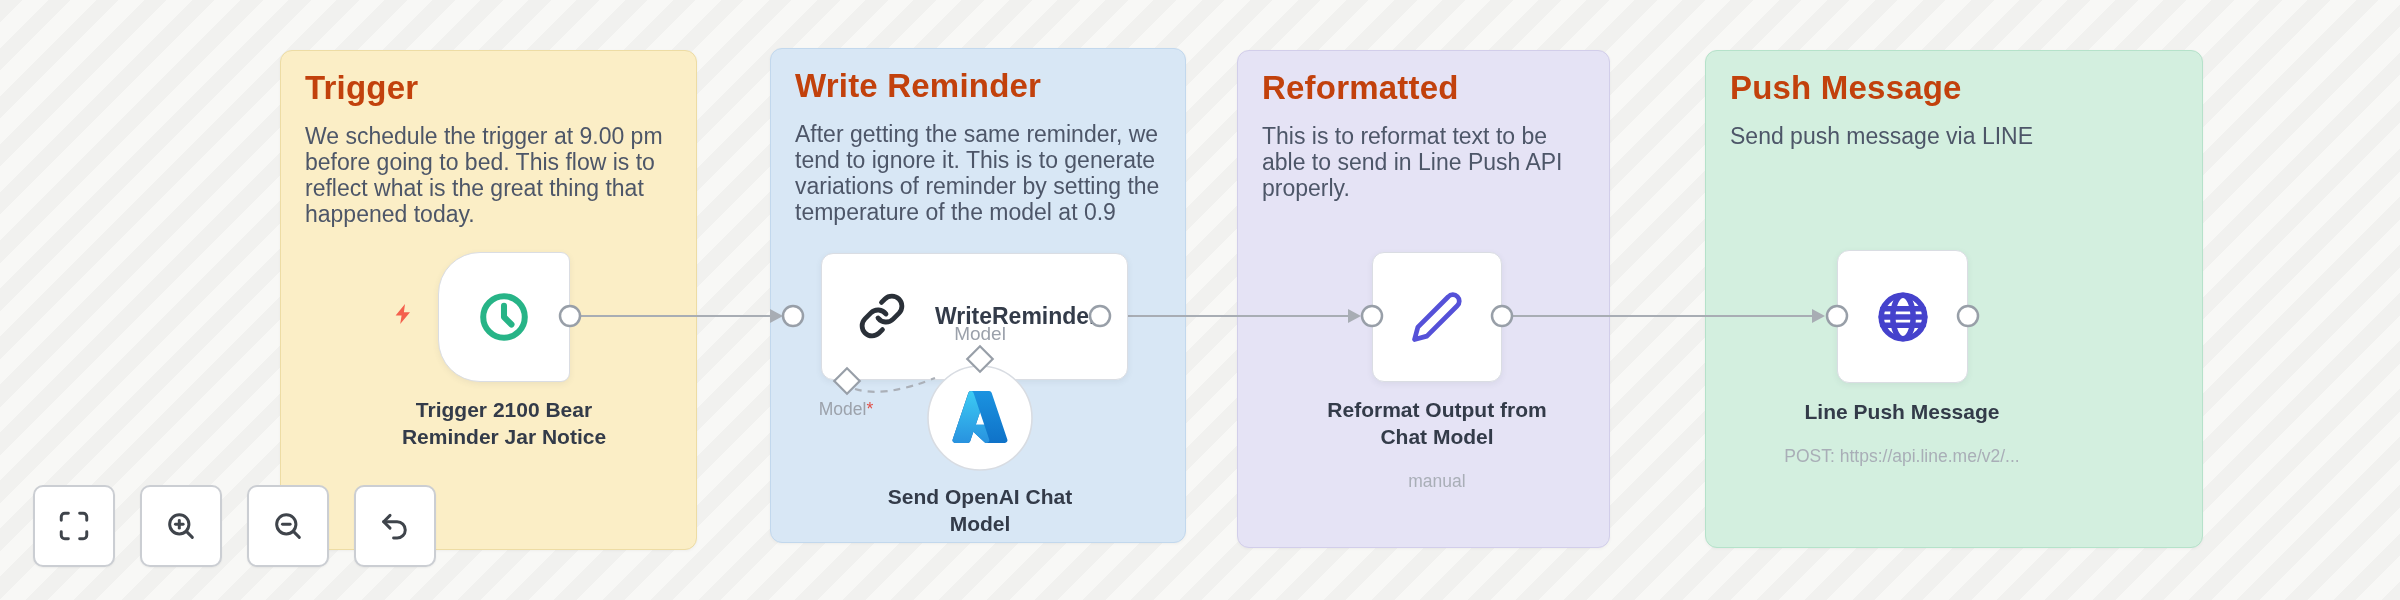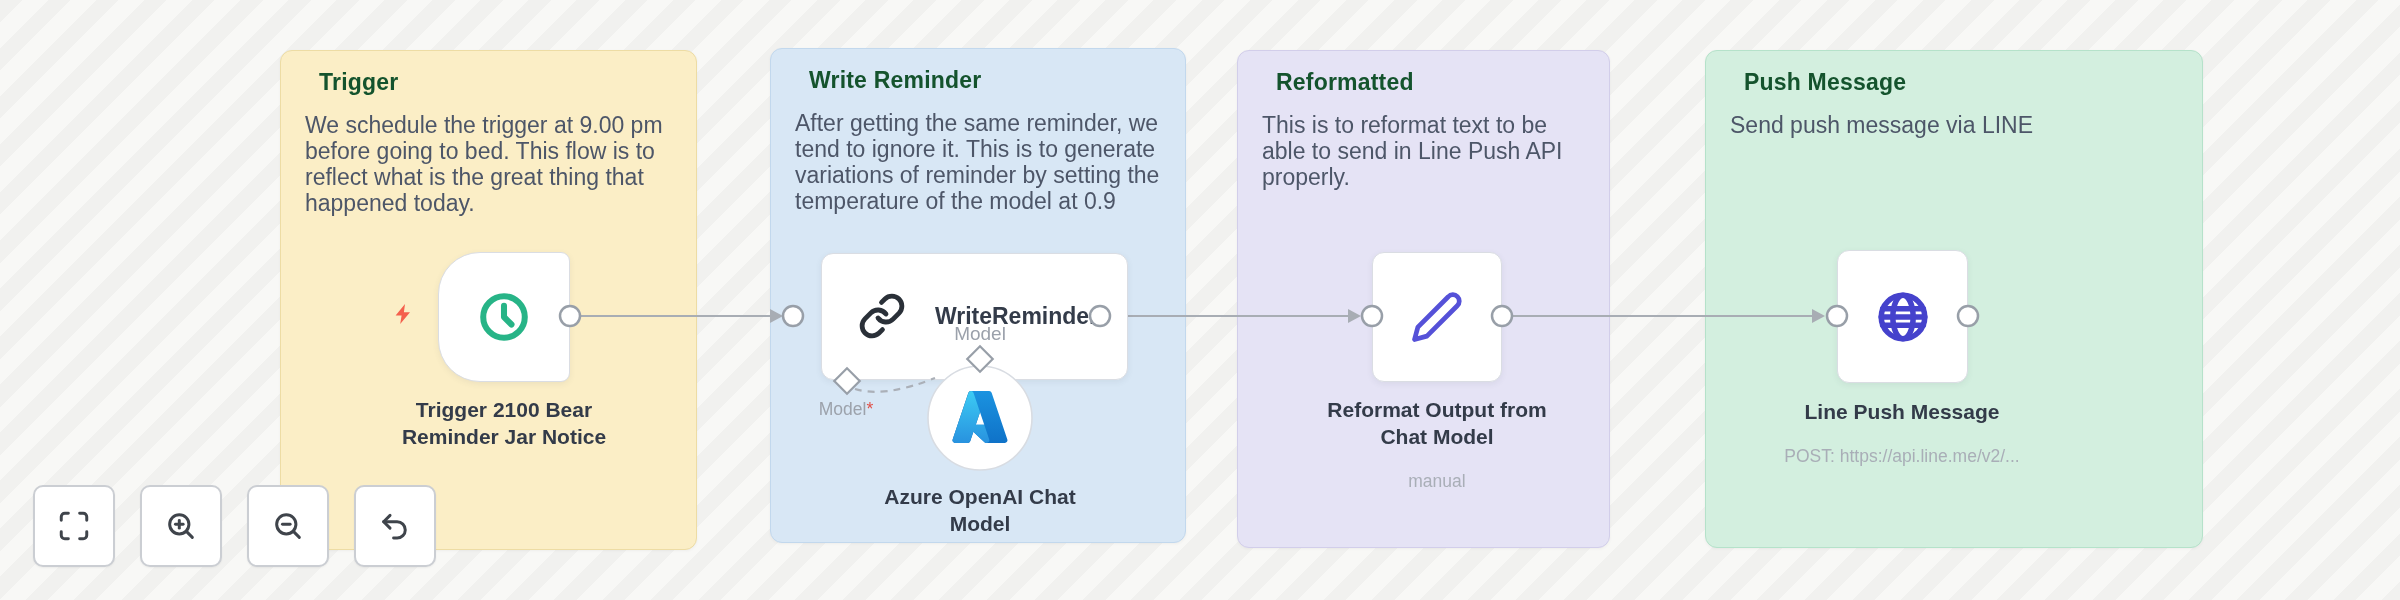--- a/index.html
+++ b/index.html
@@ -6,21 +6,21 @@
   body{font-family:"Liberation Sans","DejaVu Sans",sans-serif;}
   #canvas{
     position:relative;width:2400px;height:600px;overflow:hidden;
     background:repeating-linear-gradient(135deg,#f1f1ef 0 16px,#f8f8f6 16px 34px);
   }
   .sticky{
     position:absolute;border-radius:12px;border:1px solid transparent;
     padding:18px 24px 0 24px;box-sizing:border-box;z-index:1;
     box-shadow:0 1px 3px rgba(60,60,60,0.05);
   }
-  .sticky h2{margin:0 0 16px 14px;font-size:23px;font-weight:700;color:#14532d;letter-spacing:.2px;}
+  .sticky h2{margin:0 0 16px 0;font-size:33px;font-weight:700;color:#c2410c;letter-spacing:.2px;}
   .sticky p{margin:0;font-size:23px;line-height:26px;color:#4d5668;}
   svg.overlay{position:absolute;left:0;top:0;z-index:2;}
   svg.overlay-top{position:absolute;left:0;top:0;z-index:5;}
   .node{
     position:absolute;background:#ffffff;border:1.5px solid #dadde3;border-radius:12px;
     box-sizing:border-box;z-index:4;box-shadow:0 2px 6px rgba(68,74,87,0.08);
     display:flex;align-items:center;justify-content:center;
   }
   .node-trigger{border-radius:42px 9px 9px 42px;}
   .node-label{
@@ -169,21 +169,21 @@
   </div>
 
   <div class="node-label" style="left:384px;top:396px;width:240px;">
     <div>Trigger 2100 Bear</div>
     <div>Reminder Jar Notice</div>
   </div>
 
   <span class="port-label" style="left:796px;top:399px;width:100px;"><span>Model</span><span class="req">*</span></span>
 
   <div class="node-label" style="left:860px;top:483px;width:240px;">
-    <div>Azure OpenAI Chat</div>
+    <div>Send OpenAI Chat</div>
     <div>Model</div>
   </div>
 
   <div class="node-label" style="left:1317px;top:396px;width:240px;">
     <div>Reformat Output from</div>
     <div>Chat Model</div>
     <div class="node-sub">manual</div>
   </div>
 
   <div class="node-label" style="left:1752px;top:398px;width:300px;">

